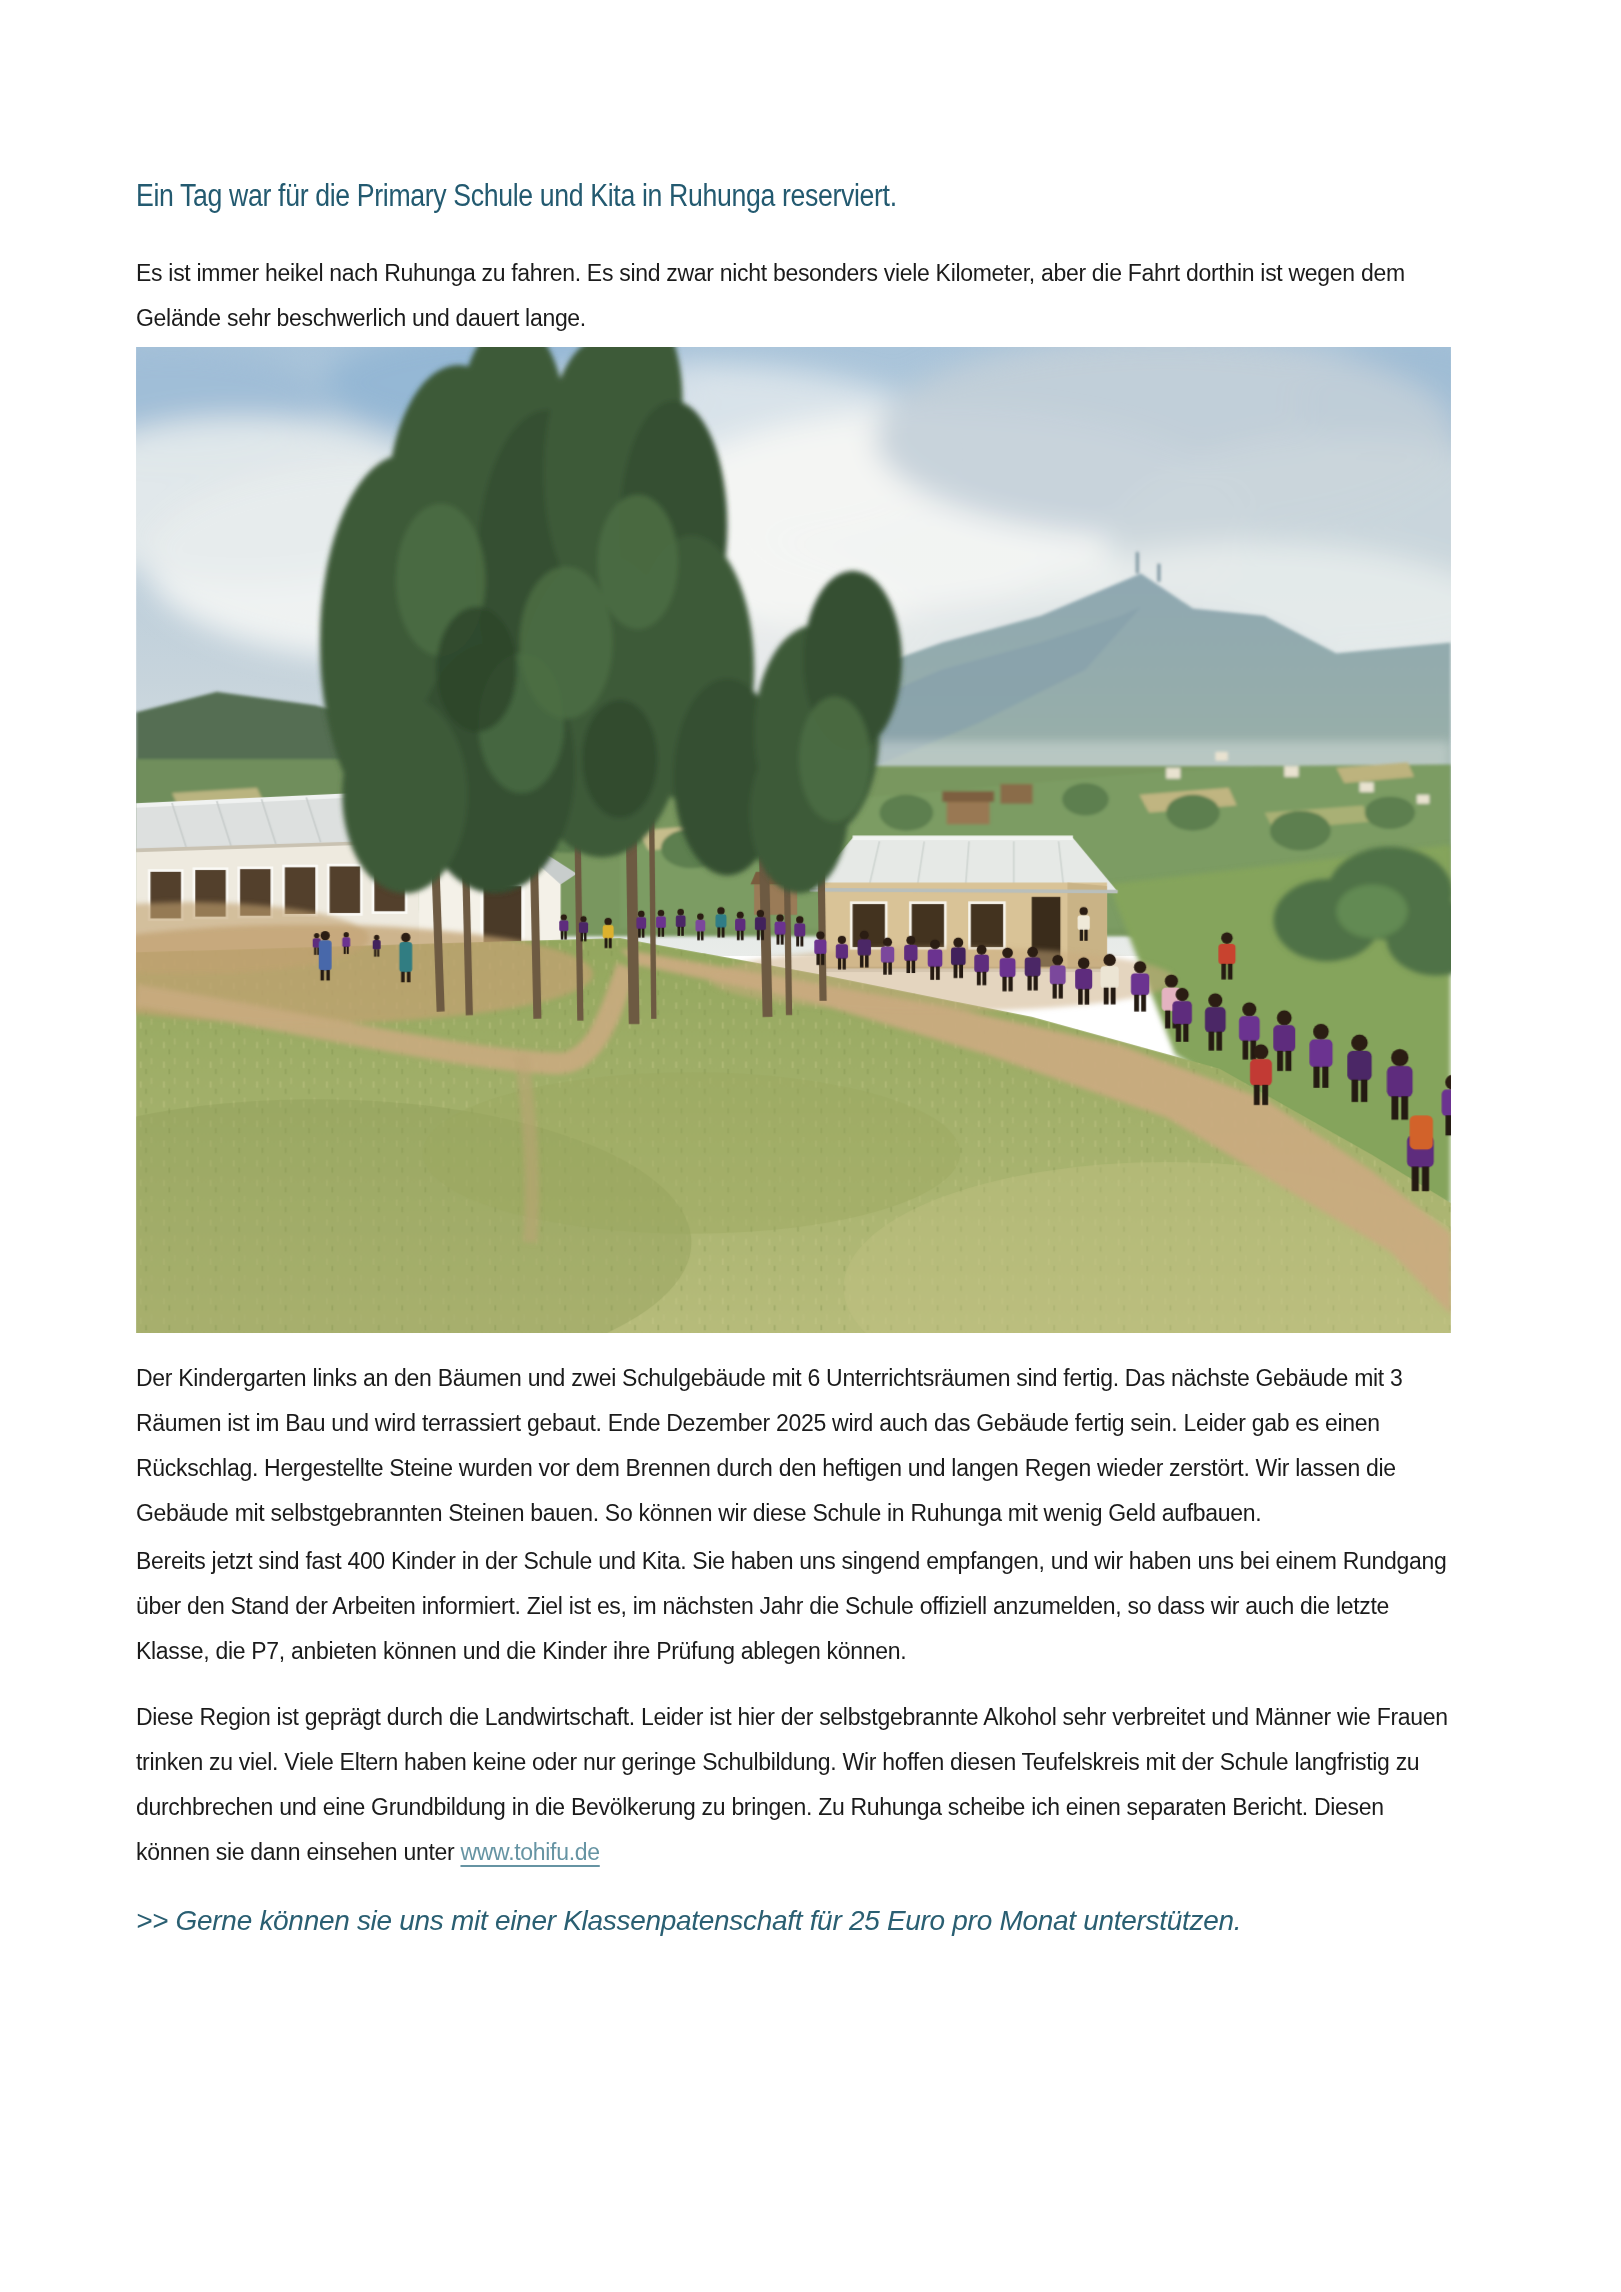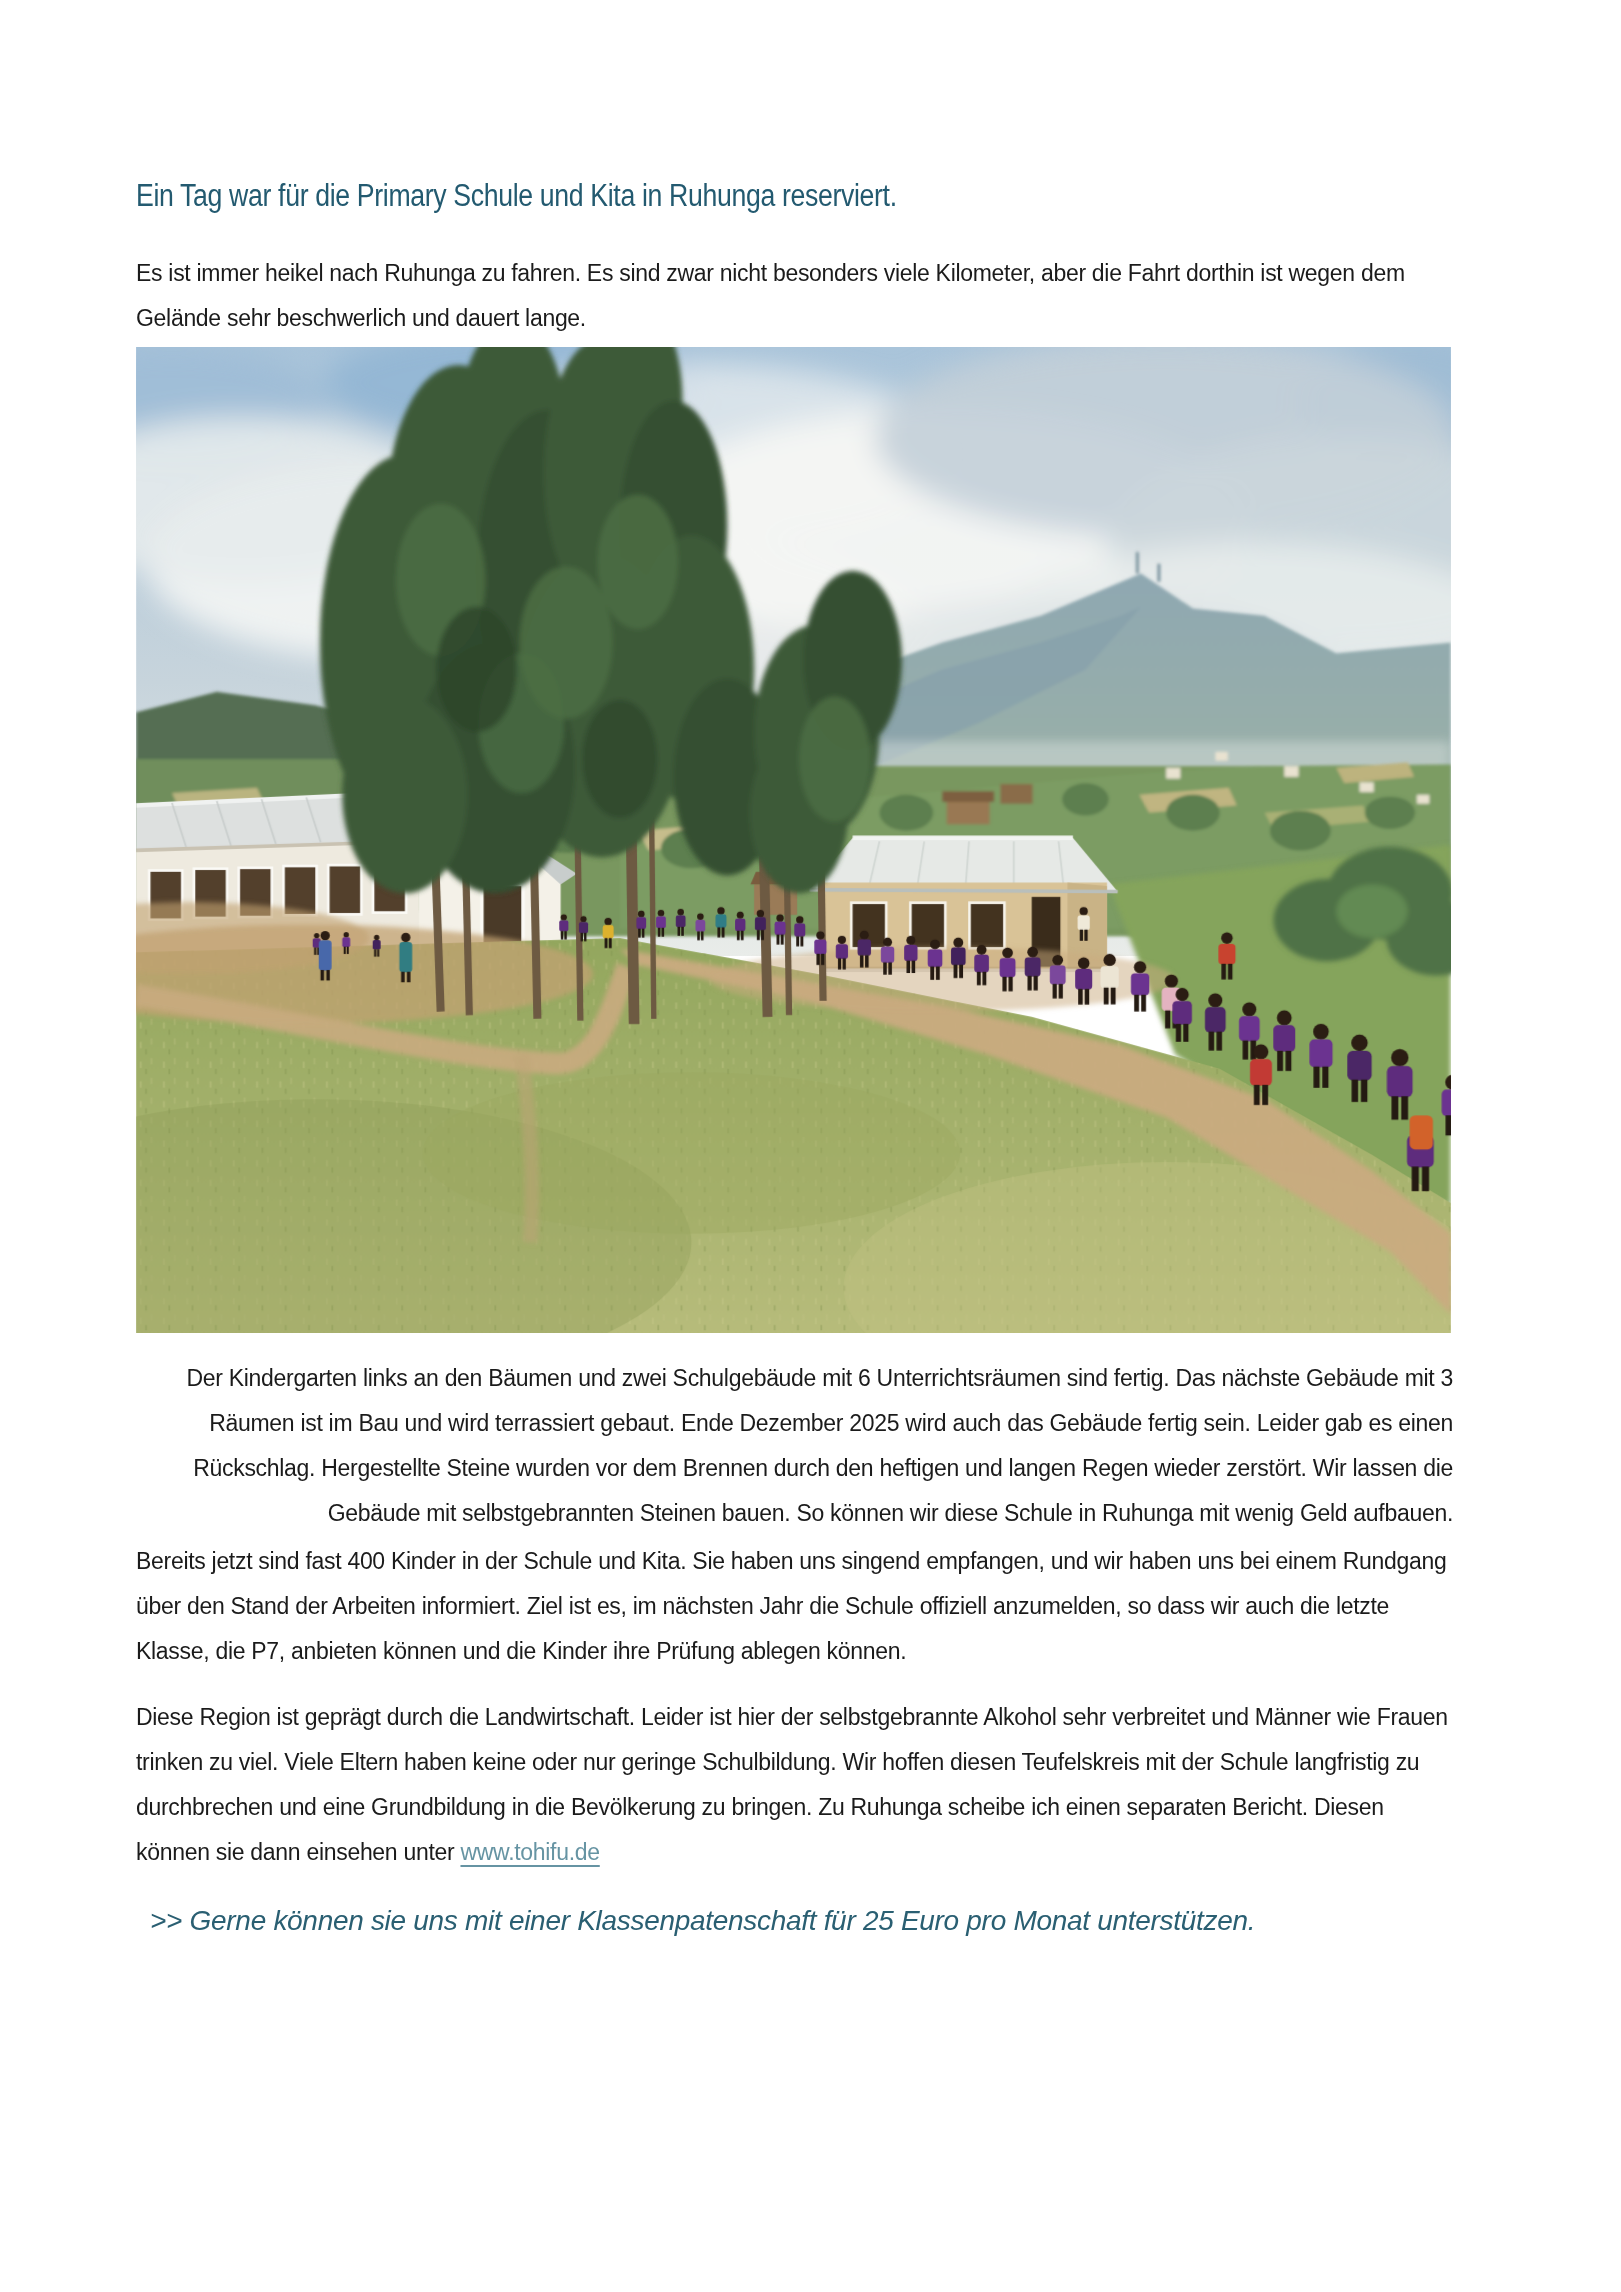--- a/index.html
+++ b/index.html
@@ -19,34 +19,34 @@
     letter-spacing:-0.4px;
     color:var(--heading-color,#235a70);
     transform:scaleX(0.86);transform-origin:0 50%;
     white-space:nowrap;
   }
   p.body-par{
     margin:0;font-size:23px;line-height:45px;letter-spacing:-0.3px;
     color:var(--body-color,#1b1b1b);
   }
   #p1{margin-top:36px;}
-  #p2{margin-top:22.4px;text-align:right;}
+  #p2{margin-top:22.4px;}
   #p3{margin-top:3px;}
   #p4{margin-top:21px;}
   figure.photo-frame{margin:6.3px 0 0 0;width:1315px;height:986px;line-height:0;}
   figure.photo-frame svg{display:block;}
   a.doc-link{
     color:var(--link-color,#6694a3);
     text-decoration:underline;
     text-decoration-thickness:1.8px;
     text-underline-offset:4.5px;
     cursor:pointer;
   }
   p.note-line{
-    margin:25px 0 0 14px;
+    margin:25px 0 0 0;
     font-size:28px;line-height:41px;letter-spacing:-0.3px;
     font-style:italic;
     color:var(--note-color,#2a5f72);
   }
 </style>
 </head>
 <body>
 
 <div class="content">
 

